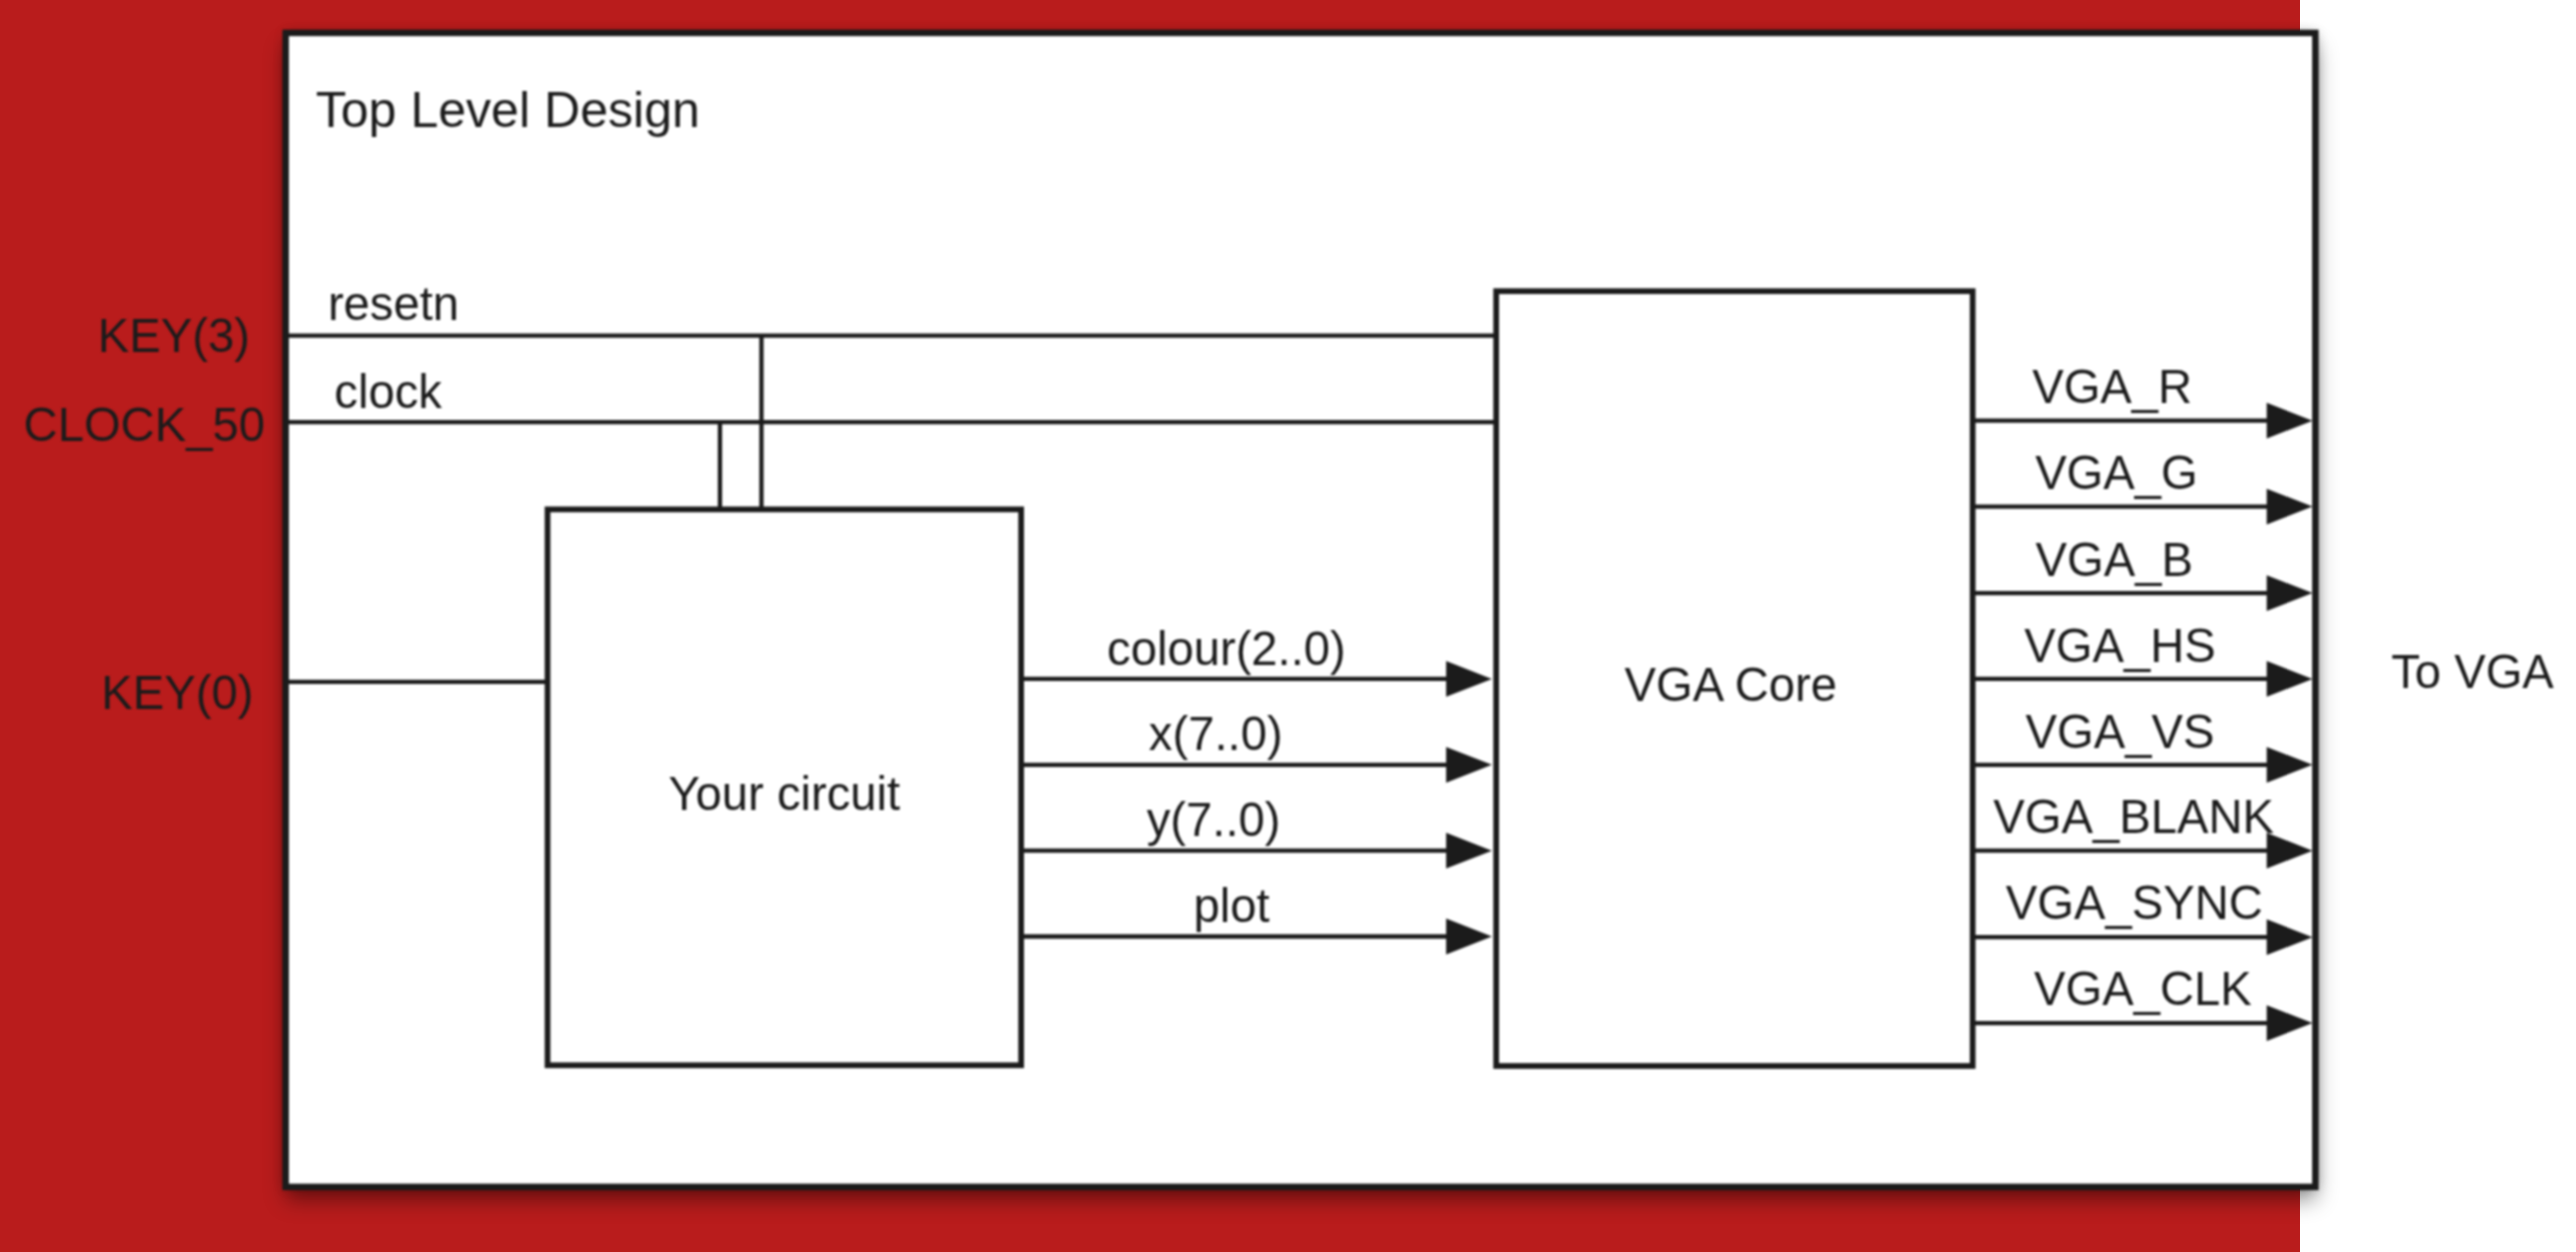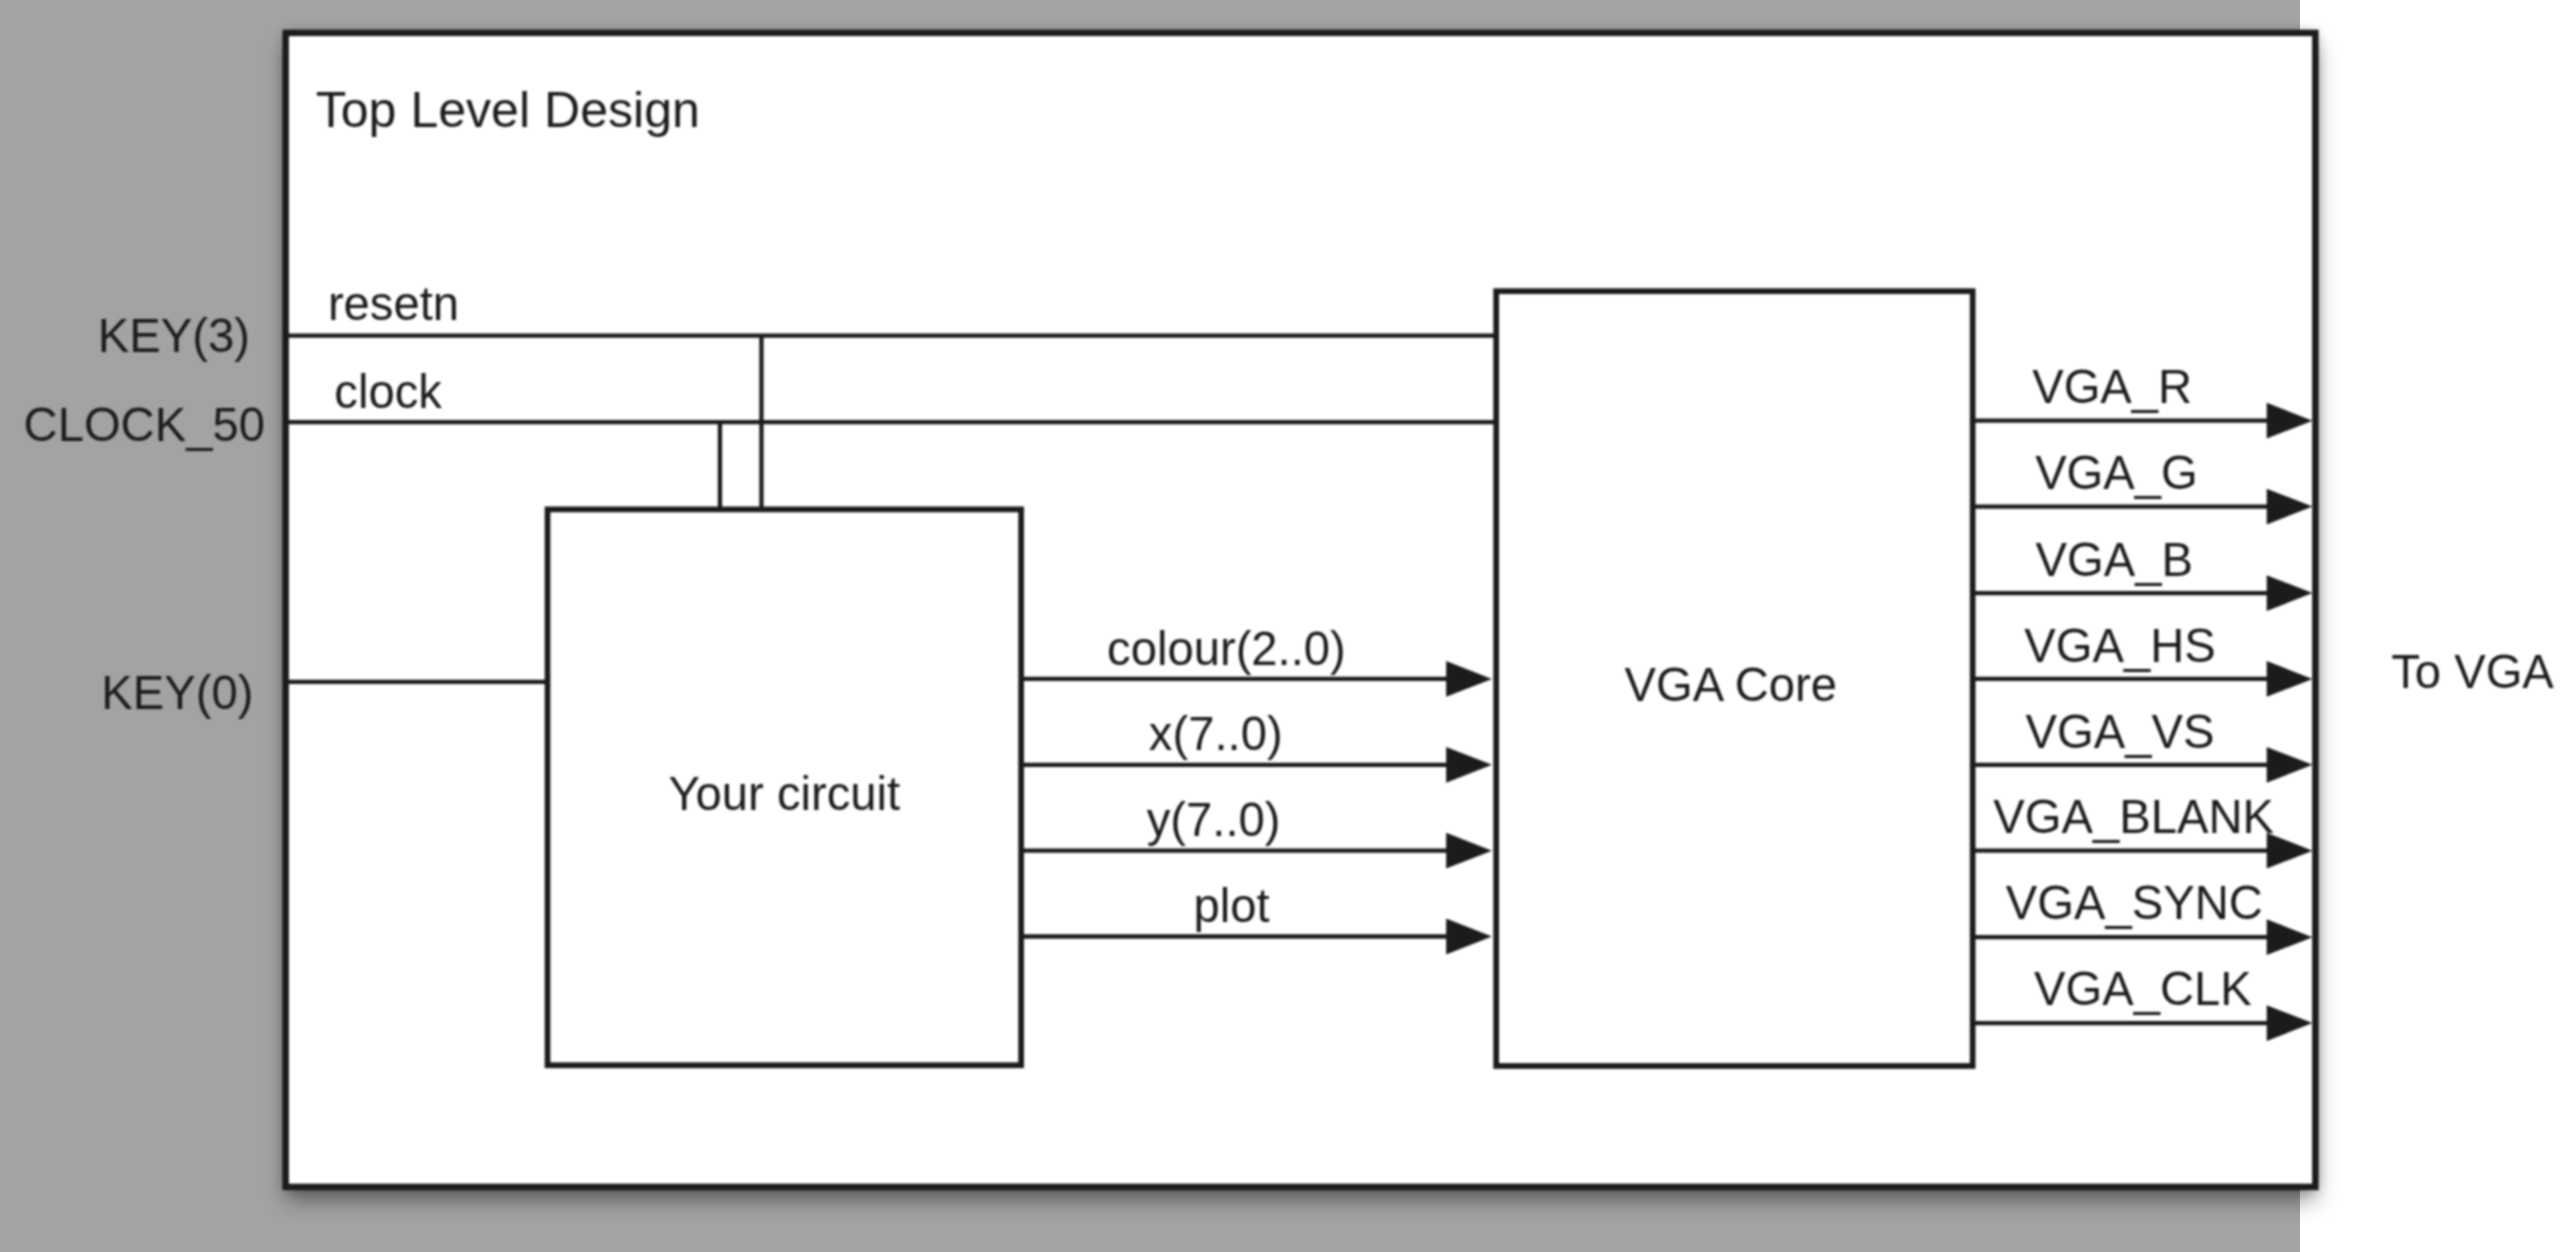--- a/index.html
+++ b/index.html
@@ -1,16 +1,16 @@
 <!DOCTYPE html>
 <html style="font-size:11.4px"><head>
 <meta charset="utf-8">
 <style>
   html,body{margin:0;padding:0;background:#ffffff;width:2576px;height:1252px;overflow:hidden;}
-  #stage{position:relative;width:2300px;height:1252px;background:#a3a3a3;}
+  #stage{position:relative;width:2300px;height:1252px;background:#b91c1c;}
   #shadow{position:absolute;left:286px;top:33px;width:2030px;height:1154px;
           background:#ffffff;
           box-shadow:0 0 11.4px rgba(0,0,0,0.32), 0 13px 20px rgba(0,0,0,0.42);}
   svg{position:absolute;left:0;top:0;display:block;filter:blur(0.8px);}
   text{font-family:"Liberation Sans",sans-serif;fill:#1b1b1b;}
   .w{stroke:#1b1b1b;stroke-width:6;fill:none;}
   .b{fill:#ffffff;stroke:#1b1b1b;}
   .ah{fill:#1b1b1b;stroke:none;}
   .t66{font-size:66px;}
   .mid{text-anchor:middle;}

